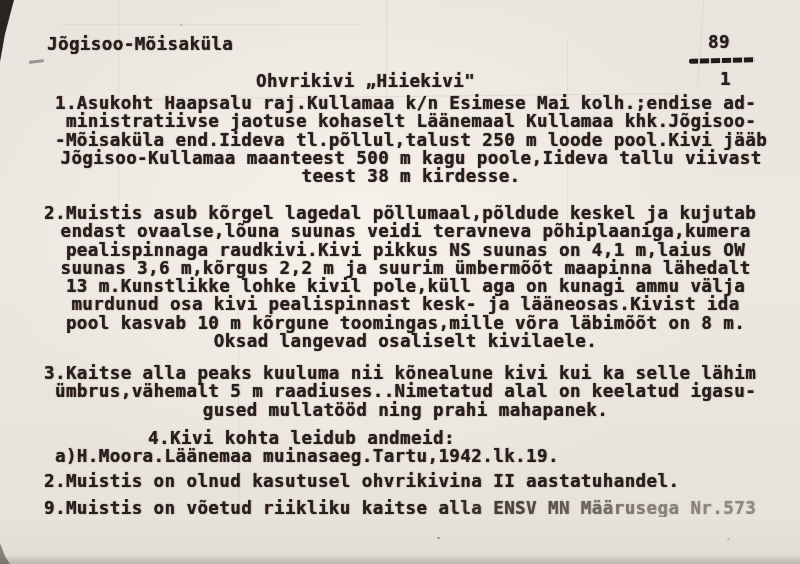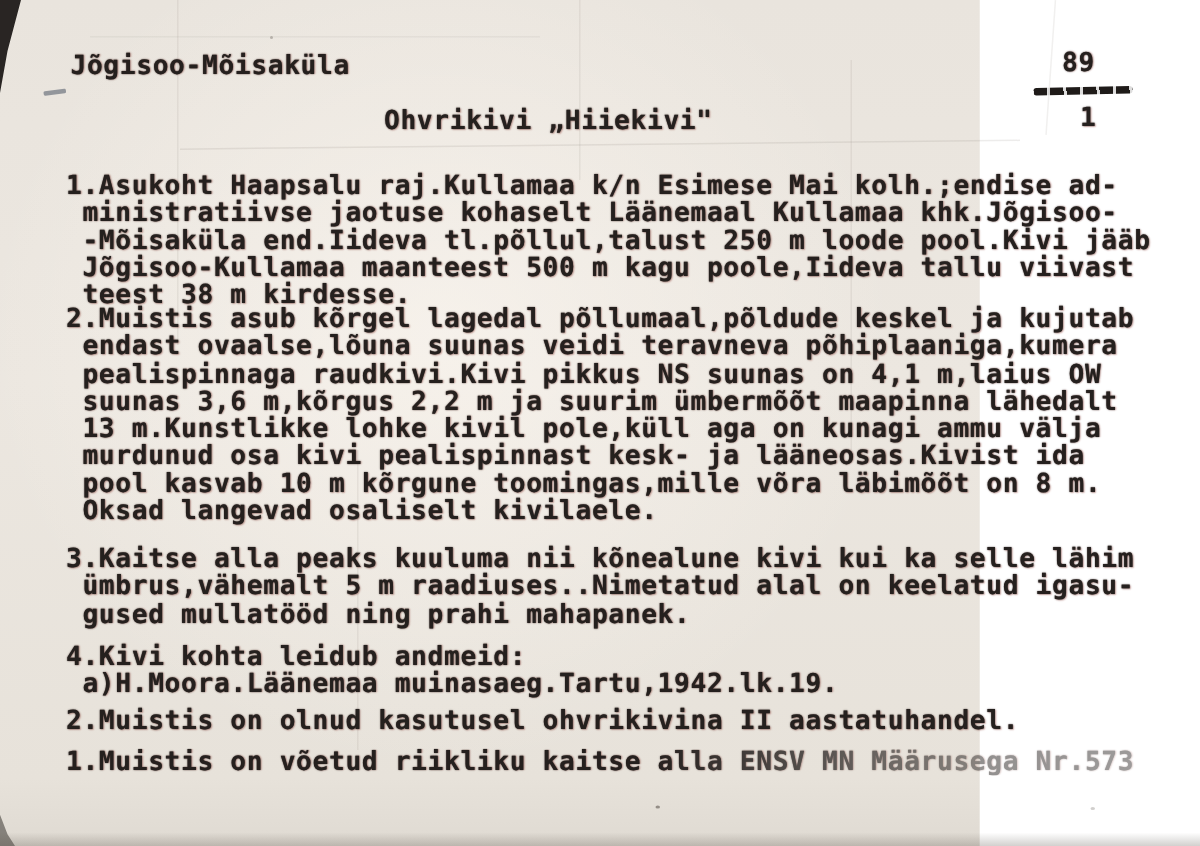--- a/index.html
+++ b/index.html
@@ -2,25 +2,26 @@
 <html><head>
 <meta charset="utf-8">
 <style>
   * { box-sizing: border-box; }
   html, body { margin: 0; padding: 0; }
   body {
     width: 800px; height: 564px; overflow: hidden;
     font-family: "DejaVu Sans Mono", "Liberation Mono", monospace;
   }
   .card {
-    position: relative; width: 653px; height: 564px;
+    position: relative; width: 800px; height: 564px;
     background:
       radial-gradient(ellipse at 45% 40%, rgba(255,250,244,0.55) 0%, rgba(255,250,244,0) 60%),
       linear-gradient(180deg, #e9e4dd 0%, #ece7e0 45%, #e7e2da 92%, #dfdad2 100%);
     background-color: #eae5de;
+    text-align: center;
   }
   .typed {
     position: absolute;
     color: #25201e;
     font-weight: bold;
     font-size: 17.5px;
     line-height: 18.3px;
     letter-spacing: 0.42px;
     white-space: pre;
     margin: 0;
@@ -29,21 +30,21 @@
   .header-left { left: 47px; top: 35px; }
   .num-top     { left: 708px; top: 33px; }
   .num-bottom  { left: 720px; top: 70px; }
   .doc-title   { left: 256px; top: 72px; }
   .frac-line {
     position: absolute; left: 689px; top: 58px; width: 66px; height: 4.5px;
     background: repeating-linear-gradient(90deg, #1f1b19 0px, #1f1b19 9px, rgba(31,27,25,0.15) 9px, rgba(31,27,25,0.15) 11px);
     transform: rotate(-1.2deg);
     border-radius: 2px;
   }
-  .p1 { left: 44px; top: 115px; }
+  .p1 { left: 44px; top: 94px; }
   .p2 { left: 44px; top: 204px; }
   .p3 { left: 44px; top: 364px; }
   .p4 { left: 44px; top: 429px; }
   .p5 { left: 44px; top: 472px; }
   .p6 { left: 44px; top: 499px;
         -webkit-mask-image: linear-gradient(90deg, #000 0%, #000 55%, rgba(0,0,0,0.5) 85%, rgba(0,0,0,0.45) 100%);
         mask-image: linear-gradient(90deg, #000 0%, #000 55%, rgba(0,0,0,0.5) 85%, rgba(0,0,0,0.45) 100%); }
 
   
   .corner-tl {
@@ -120,15 +121,15 @@
  13 m.Kunstlikke lohke kivil pole,küll aga on kunagi ammu välja
  murdunud osa kivi pealispinnast kesk- ja lääneosas.Kivist ida
  pool kasvab 10 m kõrgune toomingas,mille võra läbimõõt on 8 m.
  Oksad langevad osaliselt kivilaele.</pre>
   <pre class="typed p3">3.Kaitse alla peaks kuuluma nii kõnealune kivi kui ka selle lähim
  ümbrus,vähemalt 5 m raadiuses..Nimetatud alal on keelatud igasu-
  gused mullatööd ning prahi mahapanek.</pre>
   <pre class="typed p4">4.Kivi kohta leidub andmeid:
  a)H.Moora.Läänemaa muinasaeg.Tartu,1942.lk.19.</pre>
   <pre class="typed p5">2.Muistis on olnud kasutusel ohvrikivina II aastatuhandel.</pre>
-  <pre class="typed p6">1.Muistis on võetud riikliku kaitse alla ENSV MN Määrusega Nr.573</pre>
+  <pre class="typed p6">9.Muistis on võetud riikliku kaitse alla ENSV MN Määrusega Nr.573</pre>
 
 </div>
 
 </body></html>

